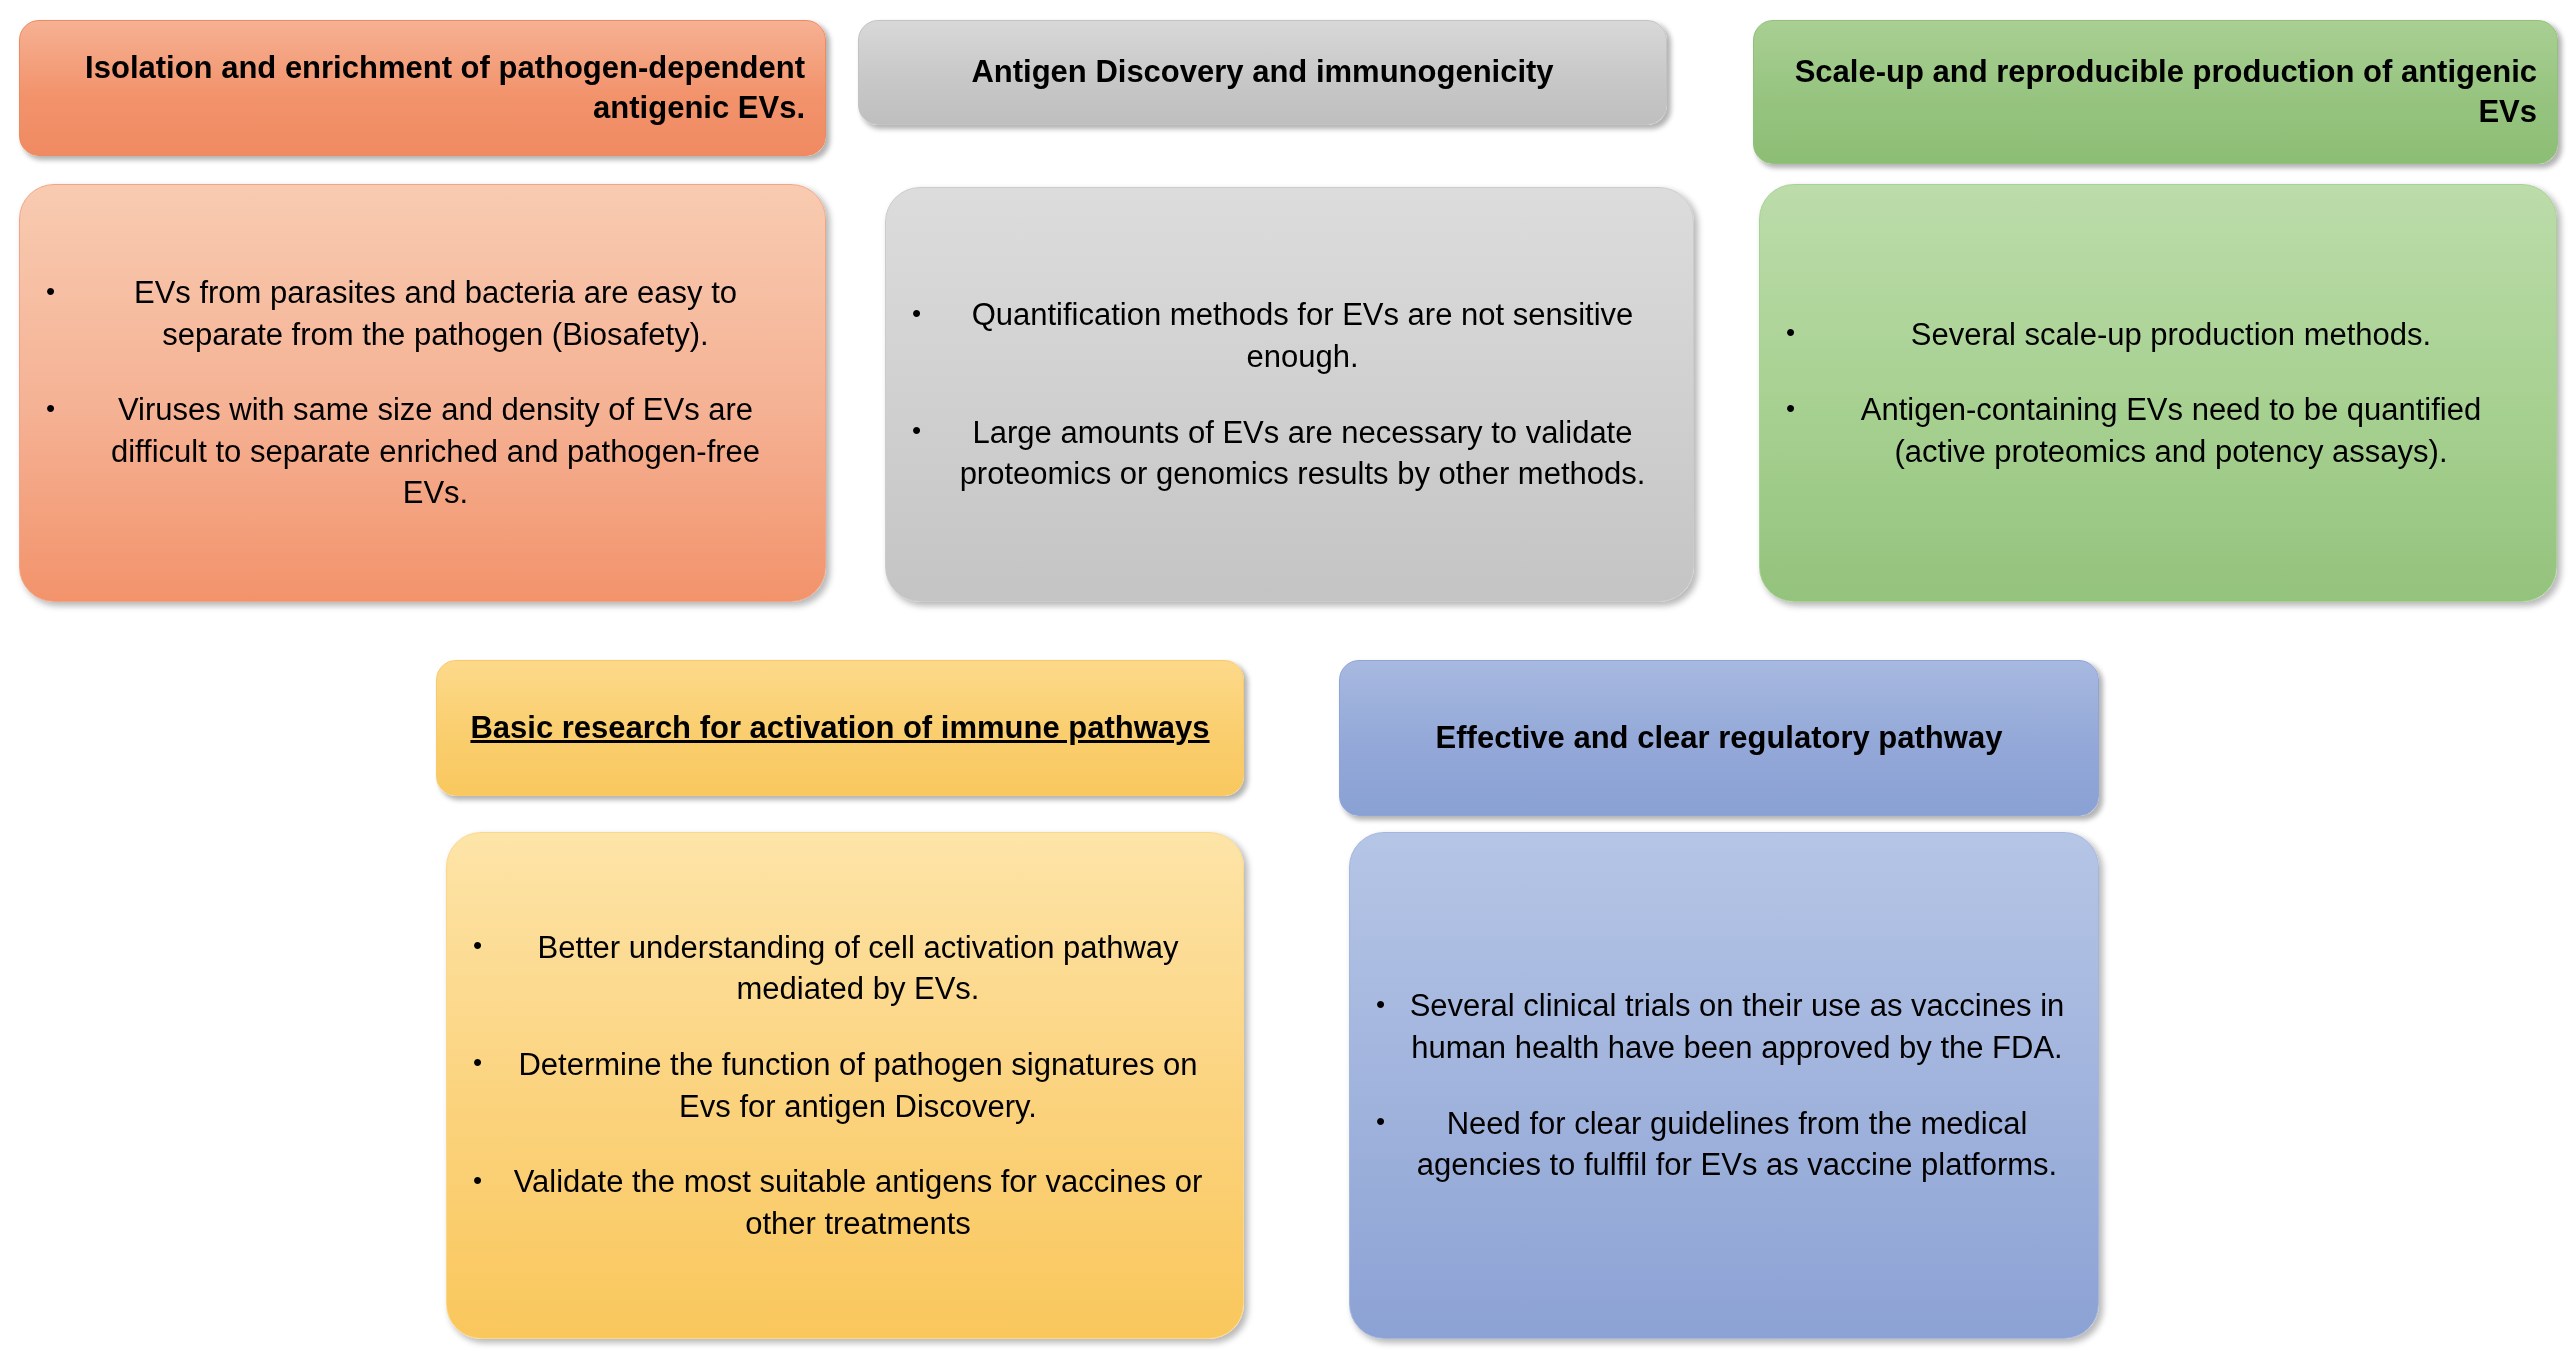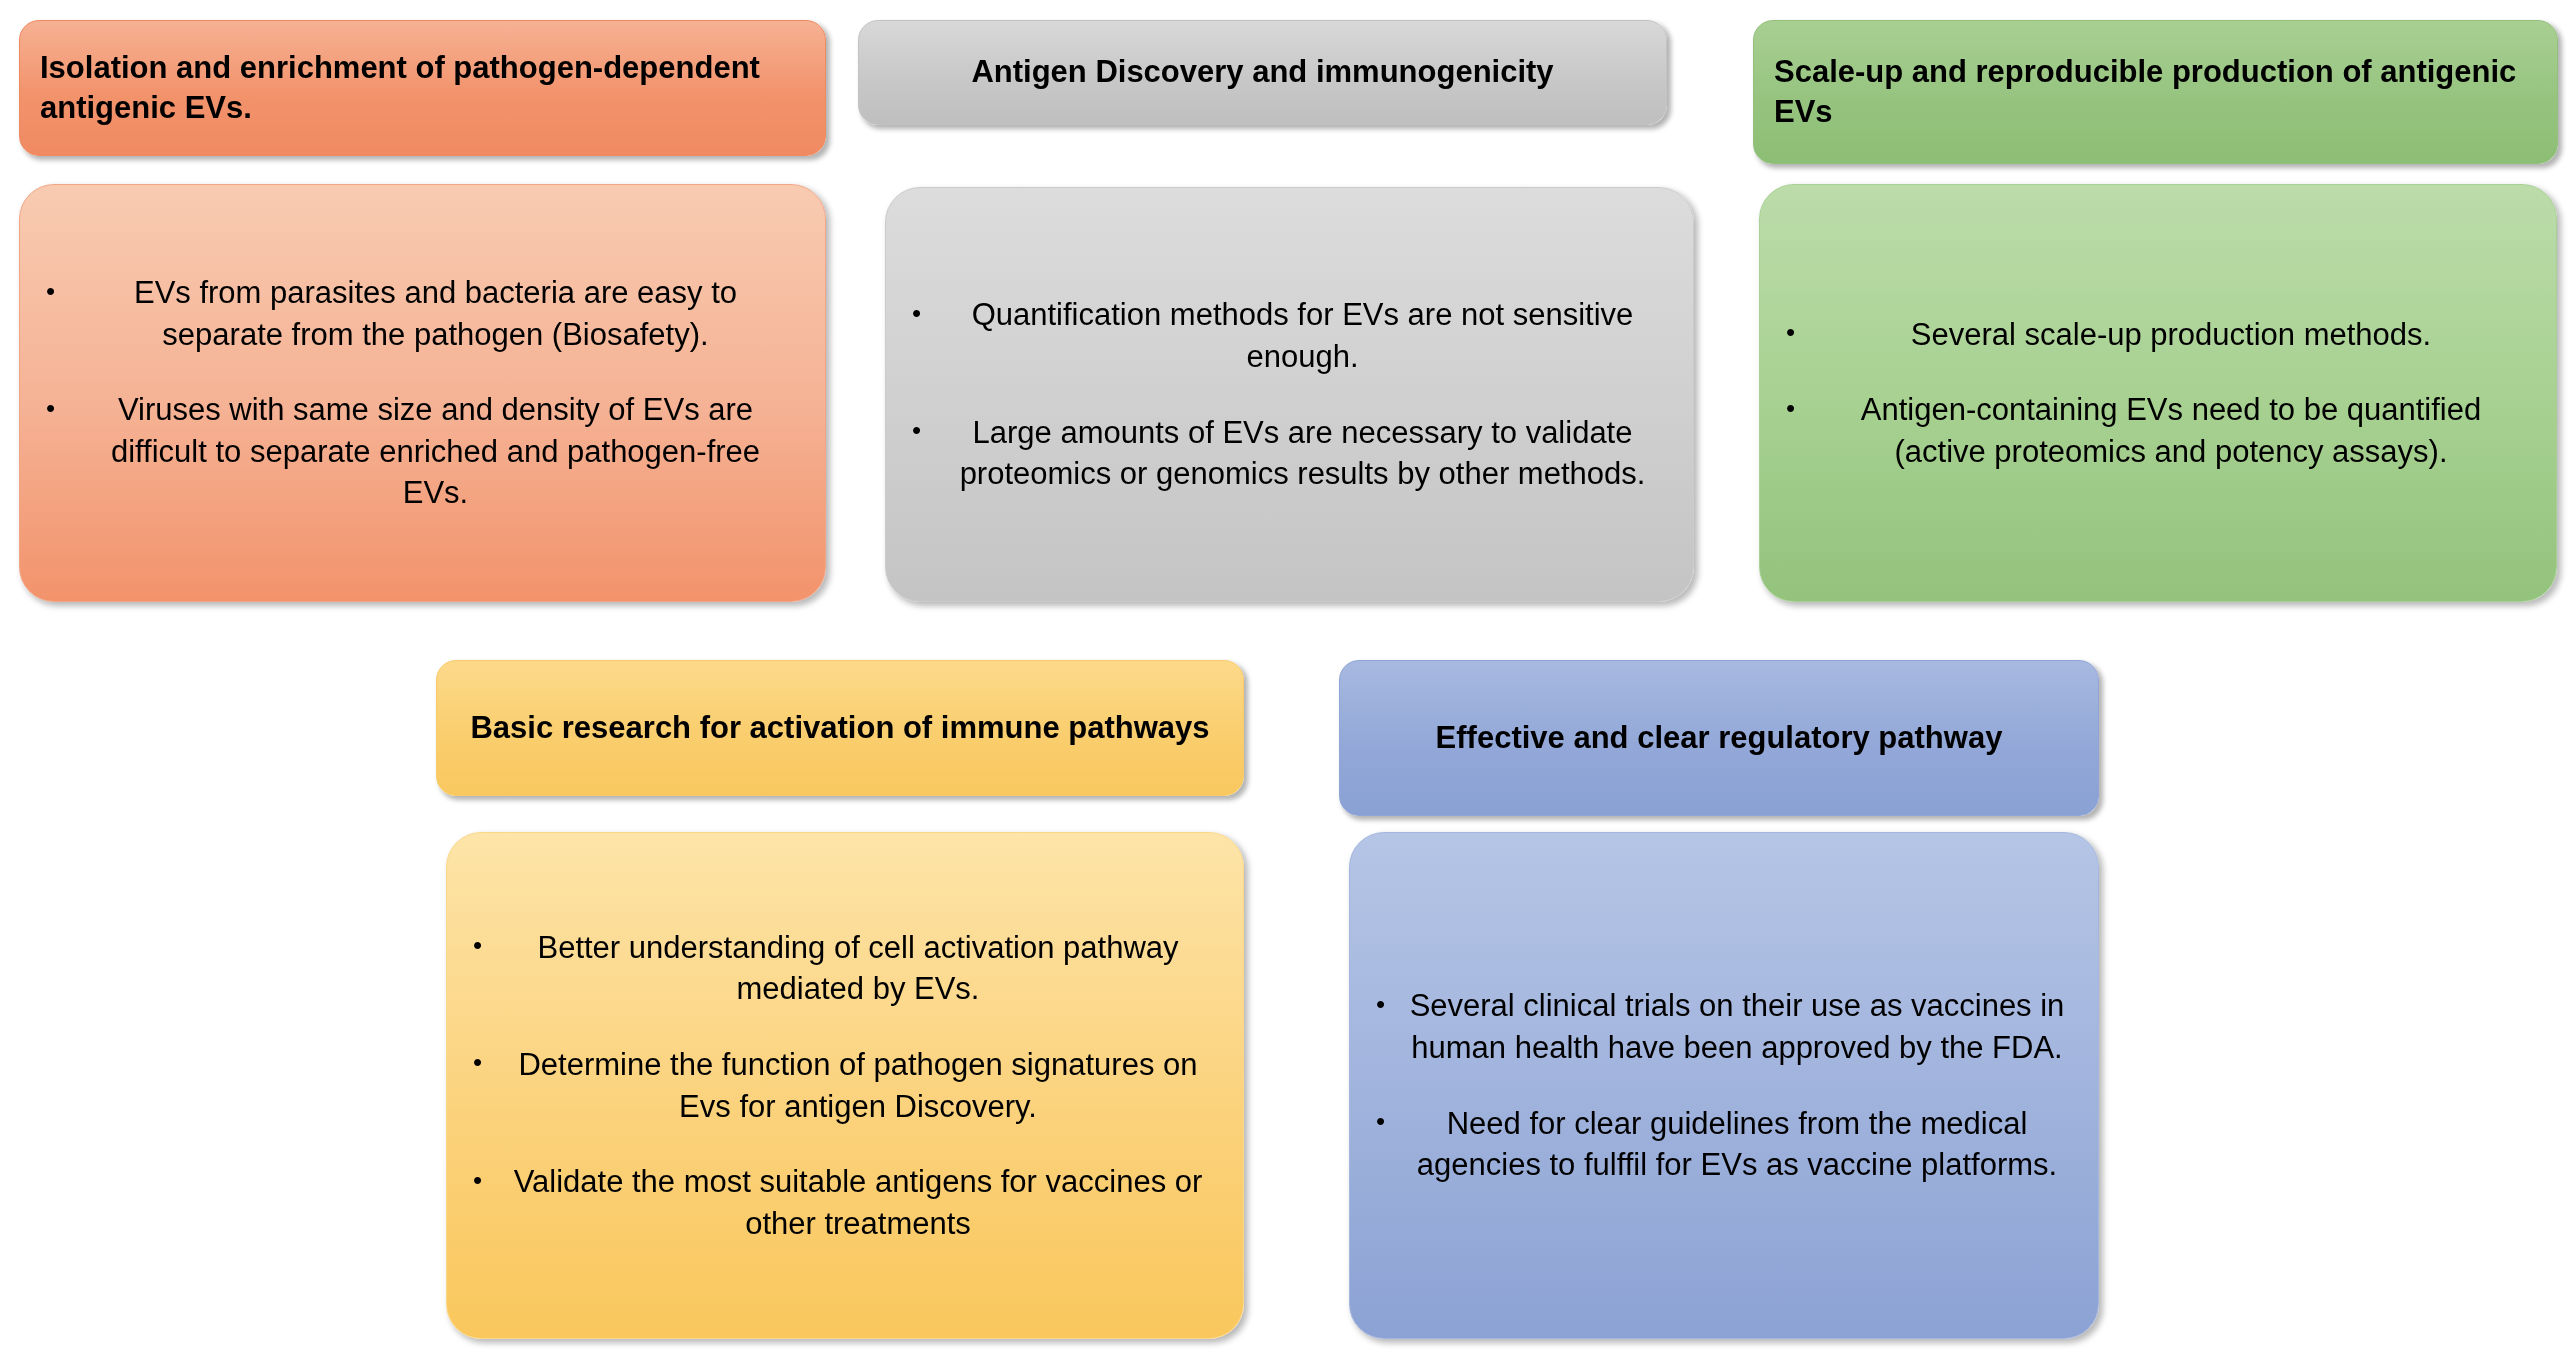--- a/index.html
+++ b/index.html
@@ -15,21 +15,21 @@
     overflow: hidden;
   }
 
   .card-header {
     position: absolute;
     box-sizing: border-box;
     border-radius: 20px;
     display: flex;
     align-items: center;
     justify-content: center;
-    text-align: left;
+    text-align: right;
     font-weight: bold;
     color: #000000;
     font-size: 31px;
     line-height: 1.30;
     padding: 7.7px 20px;
     box-shadow: 3.1px 3.9px 5.4px rgba(0,0,0,0.30);
   }
 
   .card-body {
     position: absolute;
@@ -100,20 +100,21 @@
     left: 1759px; top: 184px; width: 798px; height: 418px;
     background: linear-gradient(180deg, #BCDCAA 0%, #A6D090 55%, #94C37D 100%);
     border: 0.8px solid #A8D195;
   }
 
   
   #hdr-basic {
     left: 436px; top: 660px; width: 808px; height: 136px;
     background: linear-gradient(180deg, #FCD98A 0%, #FACE6E 55%, #F9C85F 100%);
     border: 0.8px solid #F8CB68;
+    text-decoration: underline;
   }
   #body-basic {
     left: 446px; top: 832px; width: 798px; height: 507px;
     background: linear-gradient(180deg, #FDE4A8 0%, #FBD27C 55%, #F9C75C 100%);
     border: 0.8px solid #FBD888;
   }
 
   
   #hdr-regulatory {
     left: 1339px; top: 660px; width: 760px; height: 156px;

